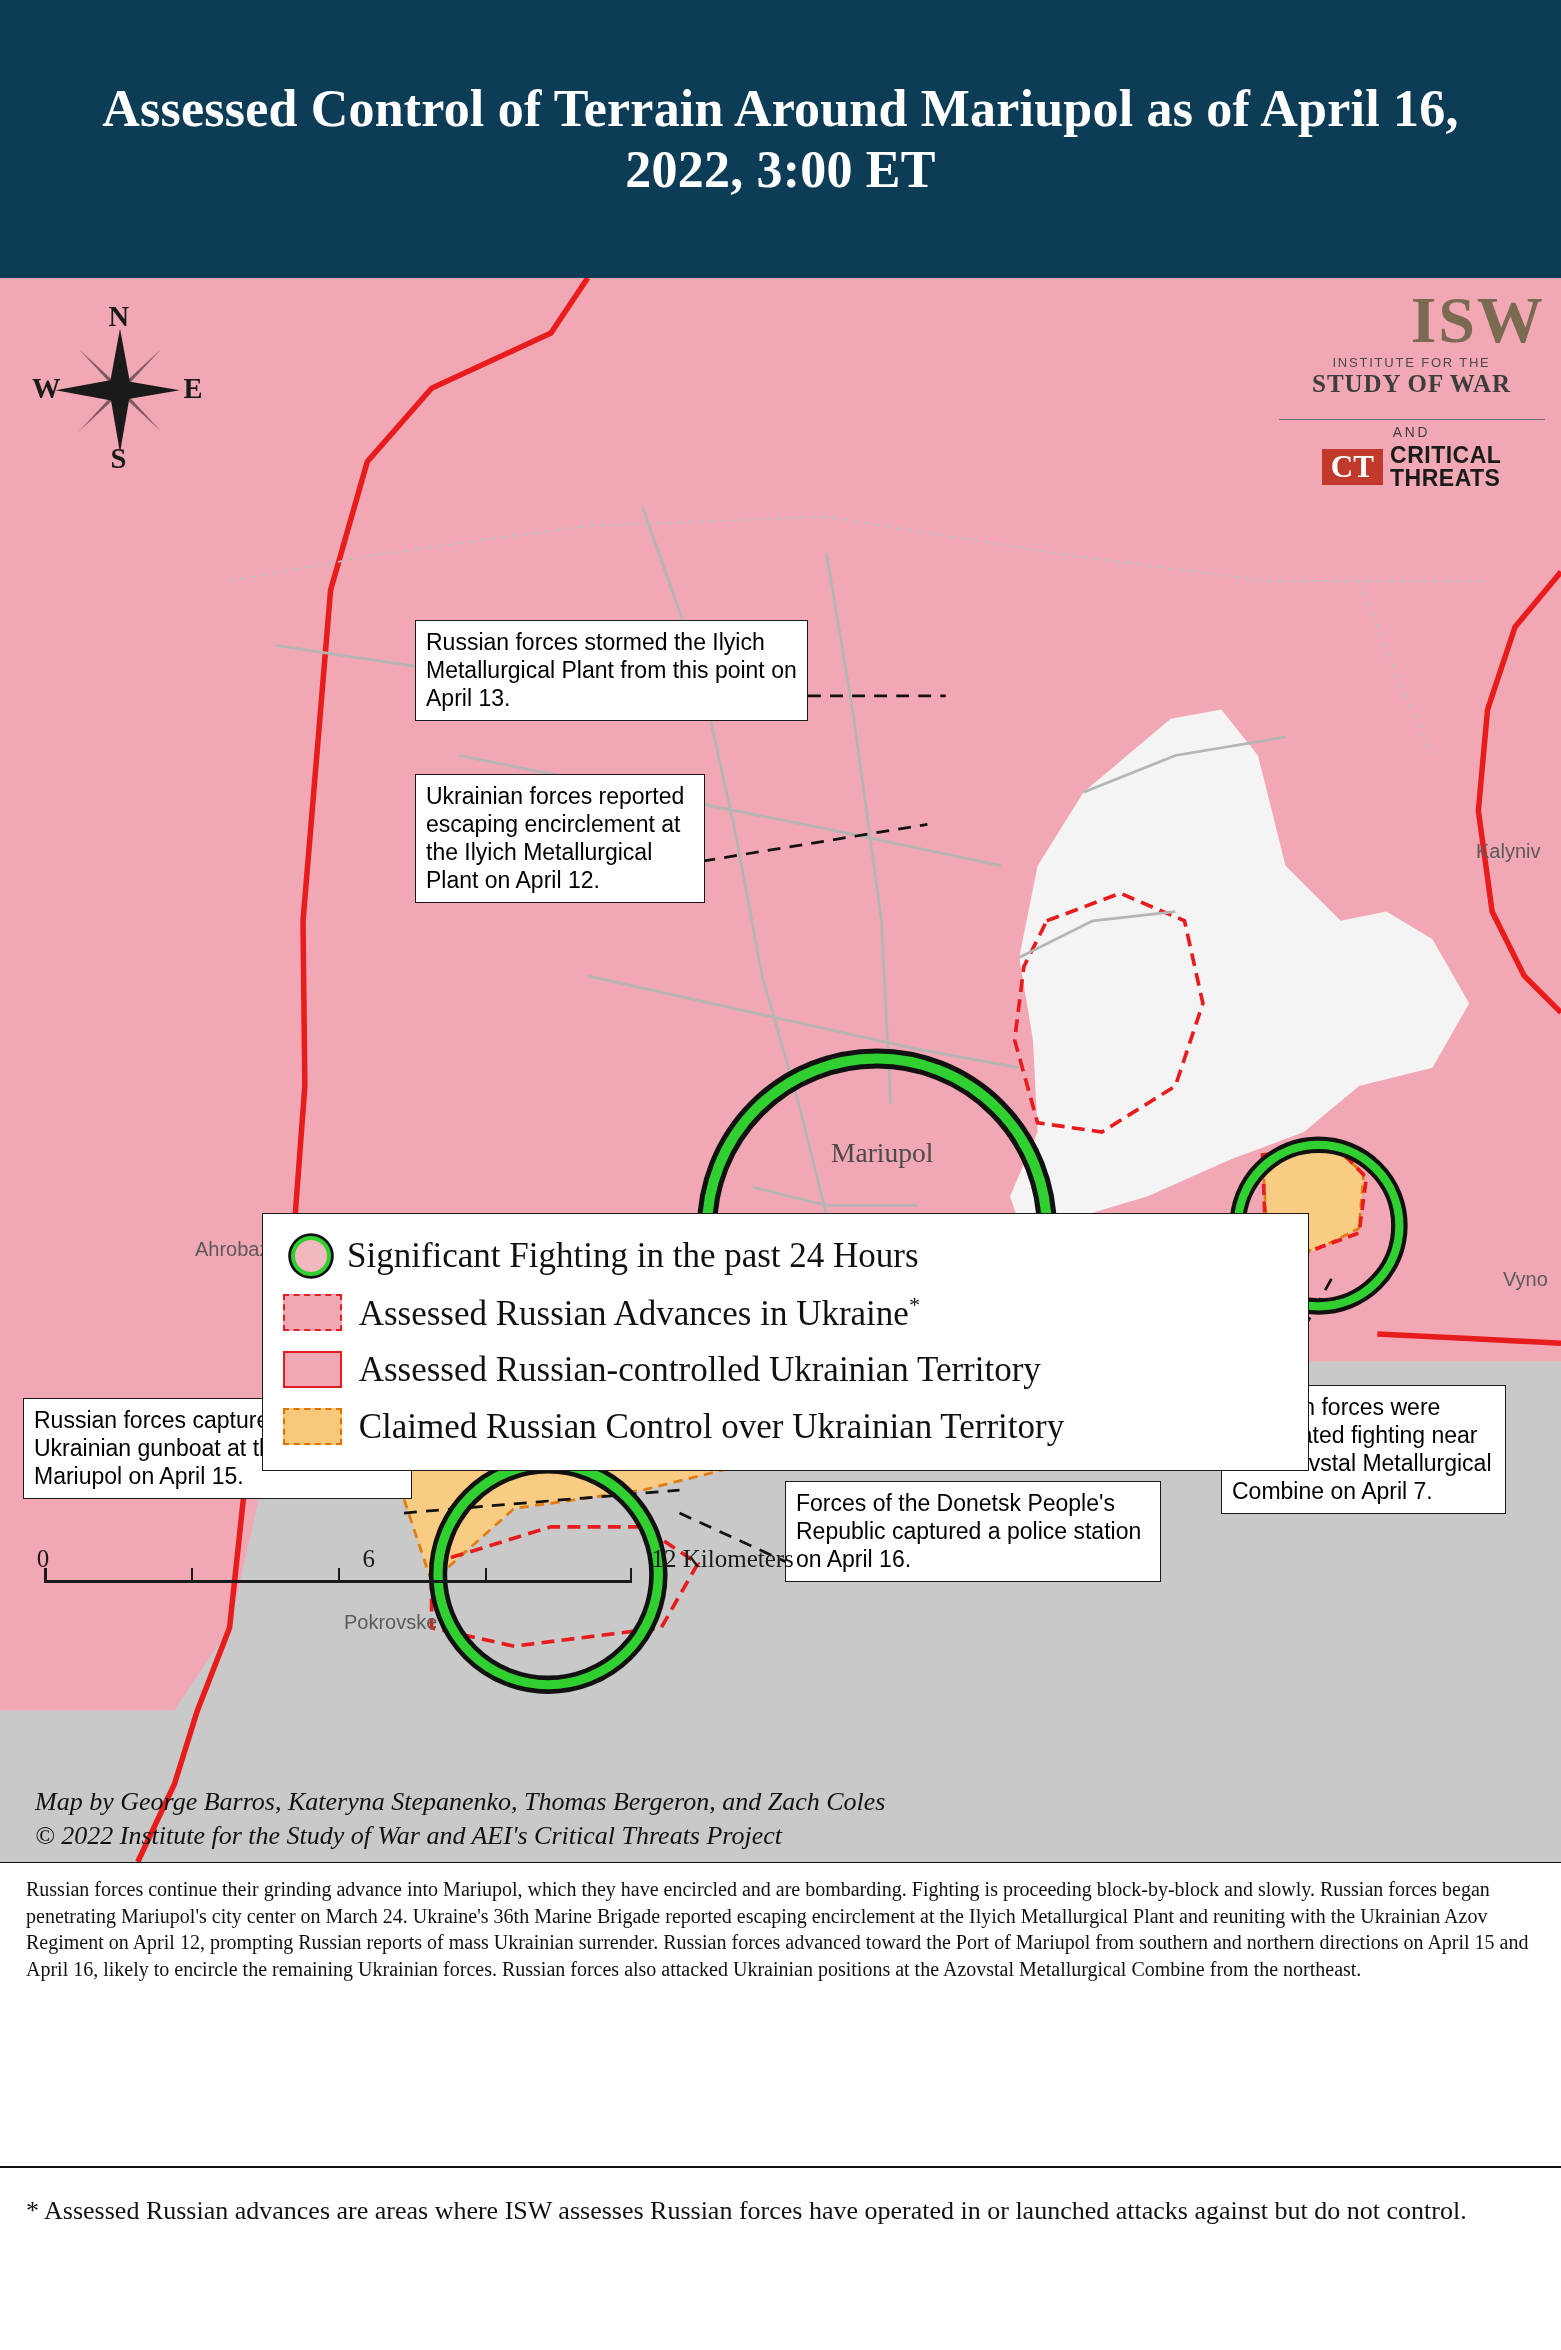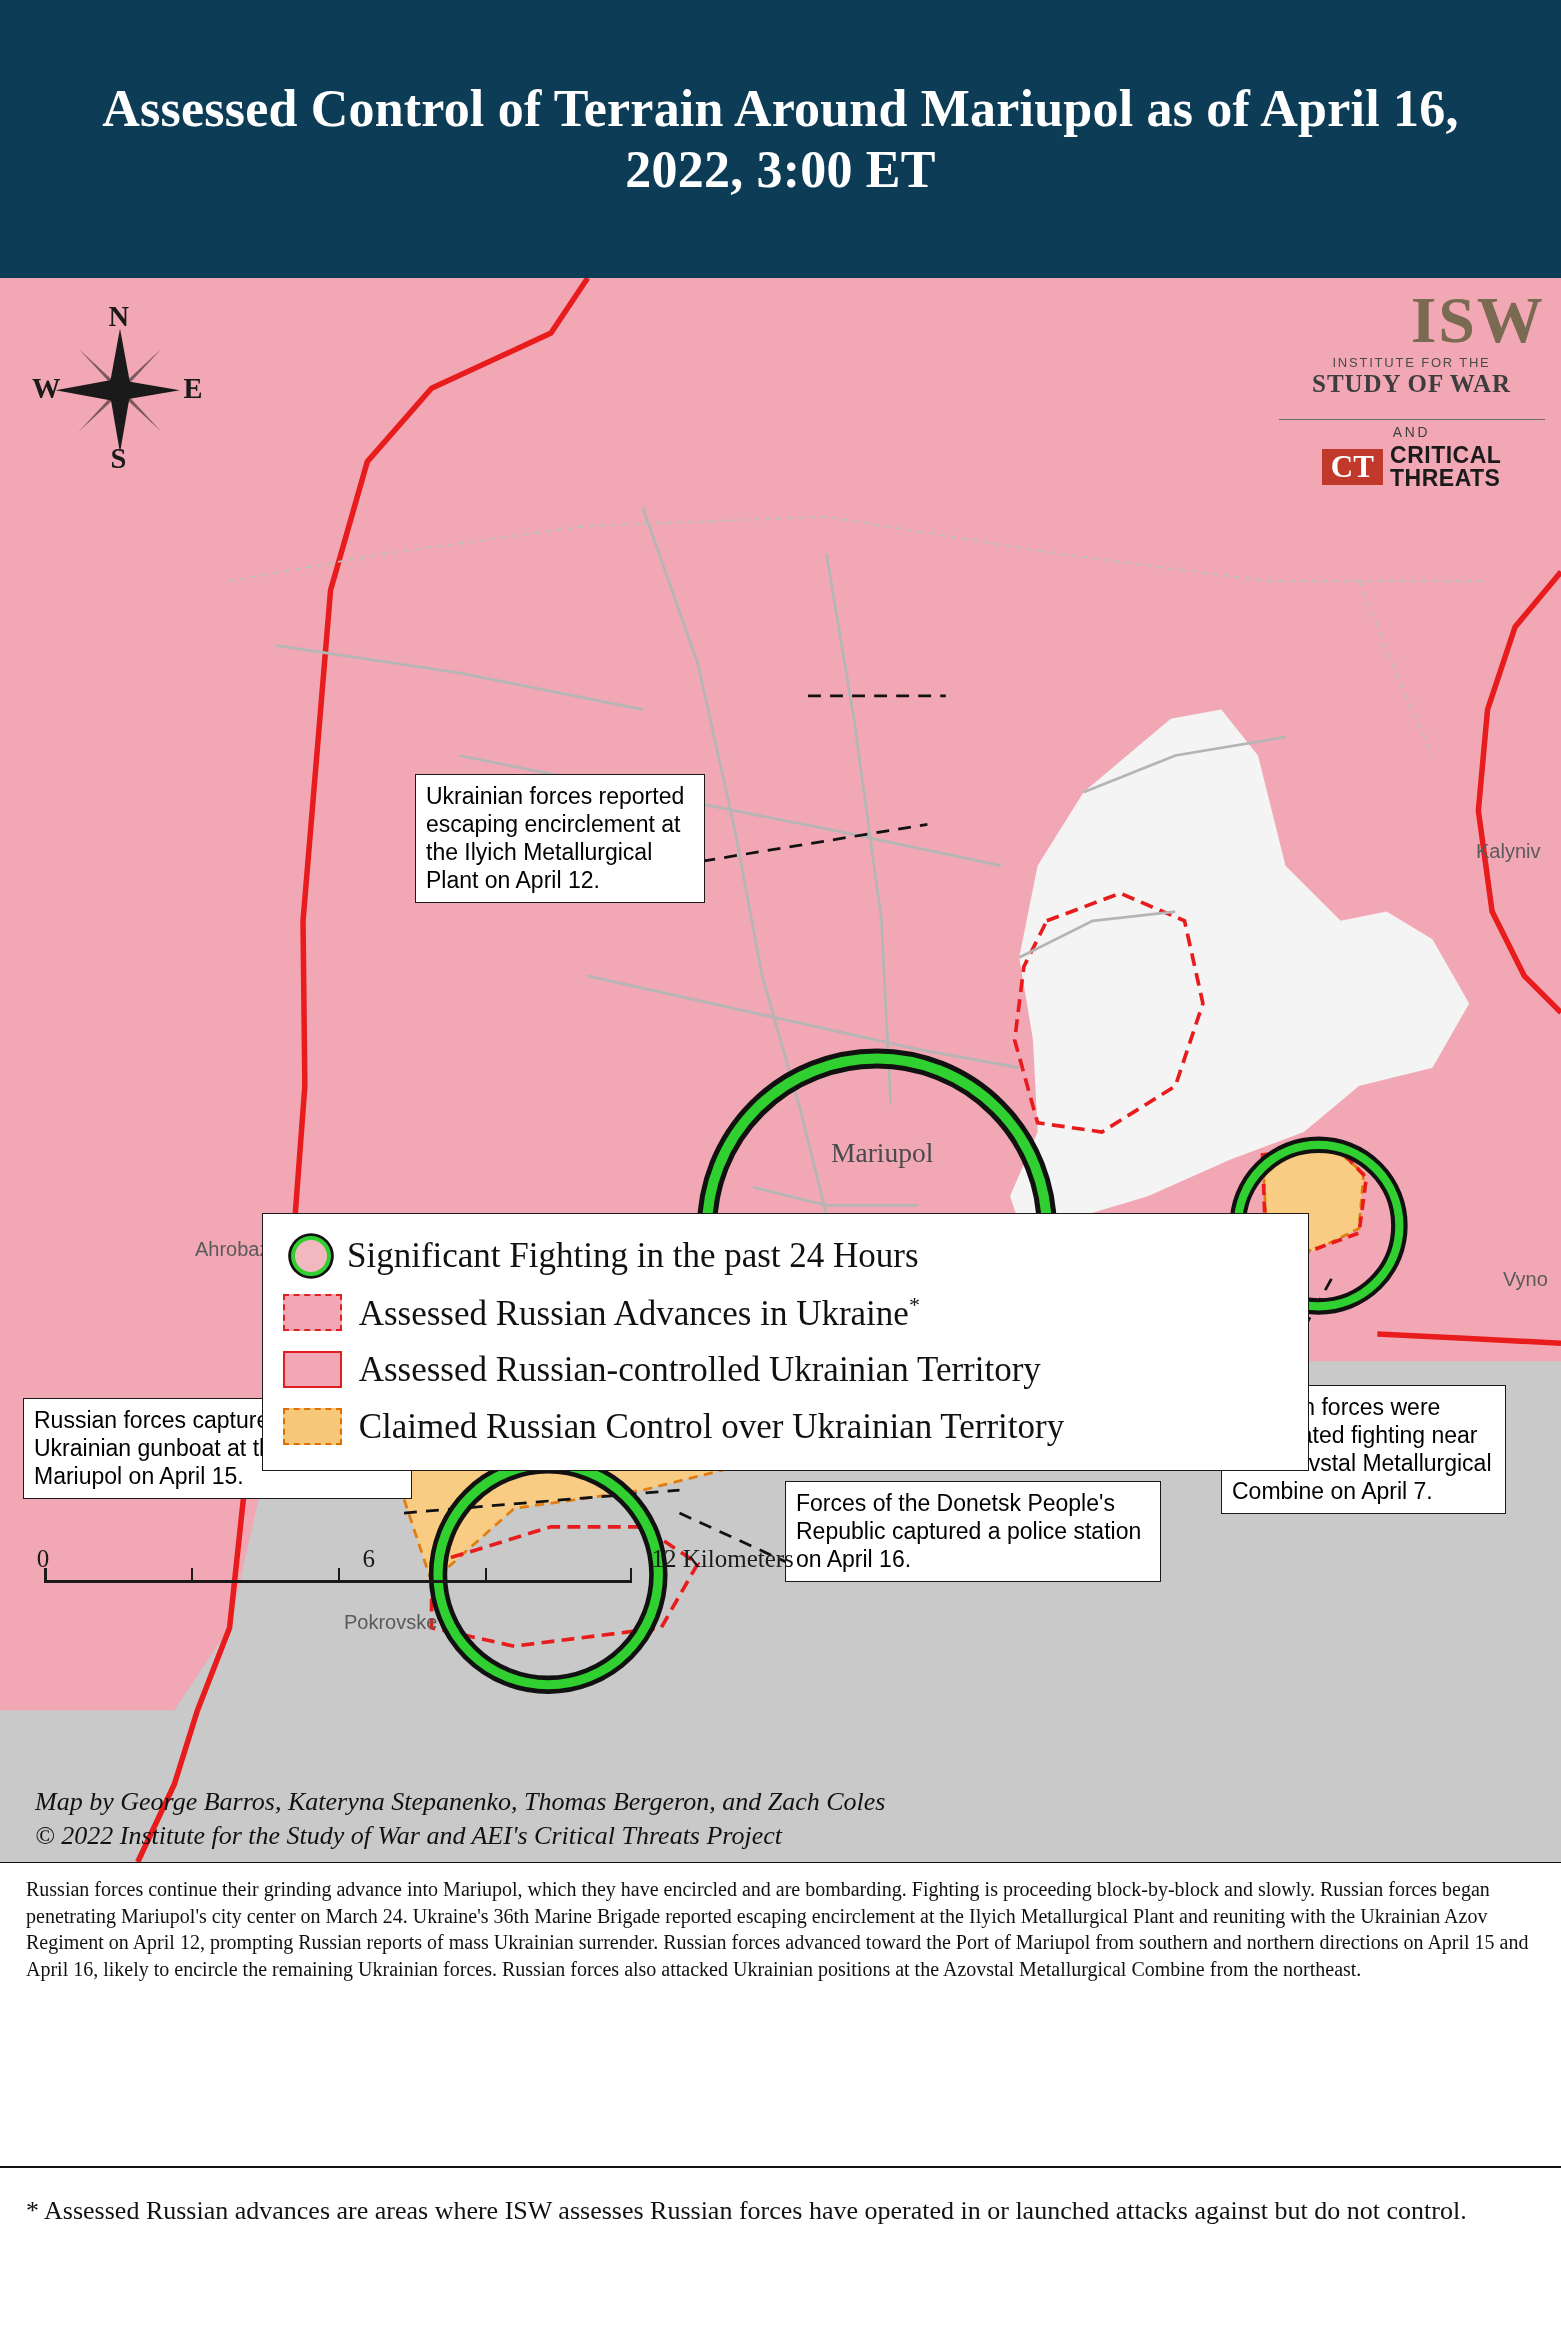--- a/index.html
+++ b/index.html
@@ -407,20 +407,21 @@
       </div>
     </div>
 
     <div class="map-label city" style="left:831px; top:859px;">Mariupol</div>
     <div class="map-label" style="left:195px; top:960px;">Ahrobaza</div>
     <div class="map-label" style="left:344px; top:1333px;">Pokrovske</div>
 
     <div class="map-label" style="left:1476px; top:562px;">Kalyniv</div>
     <div class="map-label" style="left:1503px; top:990px;">Vyno</div>
 
+    <div class="callout" style="left:415px; top:342px; width:393px;">Russian forces stormed the Ilyich Metallurgical Plant from this point on April 13.</div>
 
     <div class="callout" style="left:415px; top:496px; width:290px;">Ukrainian forces reported escaping encirclement at the Ilyich Metallurgical Plant on April 12.</div>
 
 
     <div class="callout" style="left:23px; top:1120px; width:389px;">Russian forces captured a Ukrainian gunboat at the Port of Mariupol on April 15.</div>
 
     <div class="callout" style="left:785px; top:1203px; width:376px;">Forces of the Donetsk People's Republic captured a police station on April 16.</div>
 
     <div class="callout" style="left:1221px; top:1107px; width:285px;">Russian forces were geolocated fighting near the Azovstal Metallurgical Combine on April 7.</div>
 

